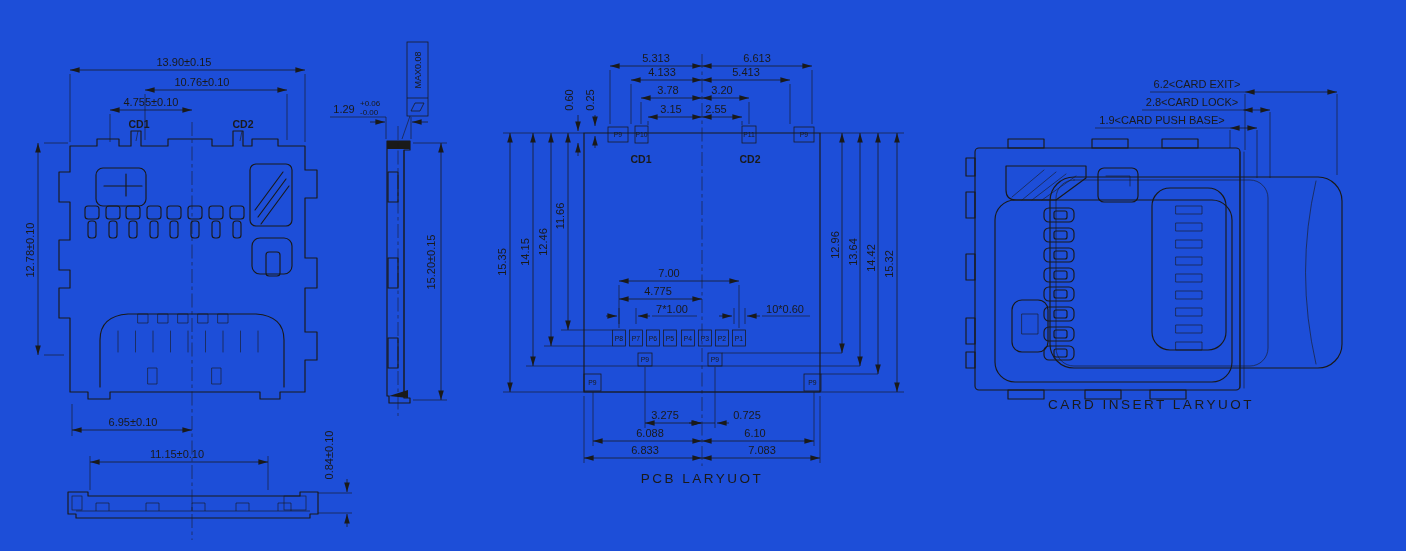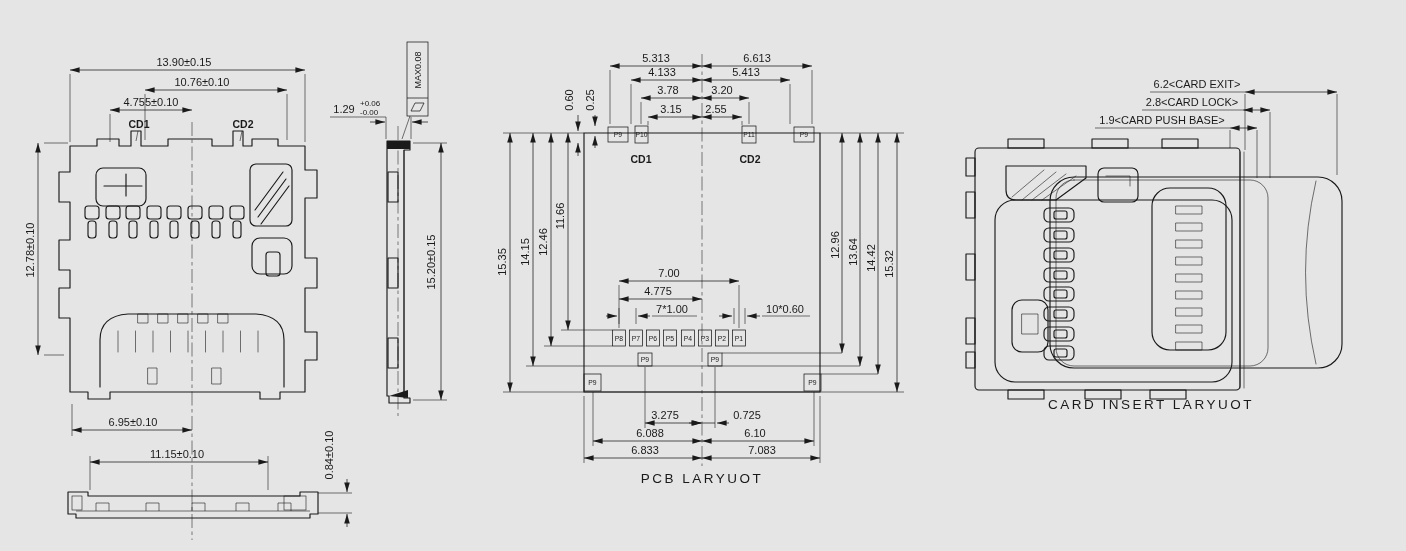--- a/index.html
+++ b/index.html
@@ -1,16 +1,16 @@
 <!DOCTYPE html>
 <html><head>
 <meta charset="utf-8">
 <style>
   html,body{margin:0;padding:0;background:#ffffff}
-  .sheet{position:relative;width:1406px;height:551px;background:#e5e5e5;overflow:hidden;
+  .sheet{position:relative;width:1406px;height:551px;background:#1d4ed8;overflow:hidden;
          font-family:"Liberation Sans",sans-serif}
   svg{display:block}
   .b{fill:none;stroke:#1a1a1a;stroke-width:1.15;stroke-linejoin:round;stroke-linecap:round}
   .f{fill:#1a1a1a;stroke:none}
   .d{fill:none;stroke:#1a1a1a;stroke-width:.75}
   .x{fill:none;stroke:#1a1a1a;stroke-width:.6}
   .c{fill:none;stroke:#1a1a1a;stroke-width:.55;stroke-dasharray:14 3.5 3.5 3.5}
   text{fill:#1a1a1a;stroke:none;font-family:"Liberation Sans",sans-serif}
   .t{font-size:11px}
   .ts{font-size:8px}

